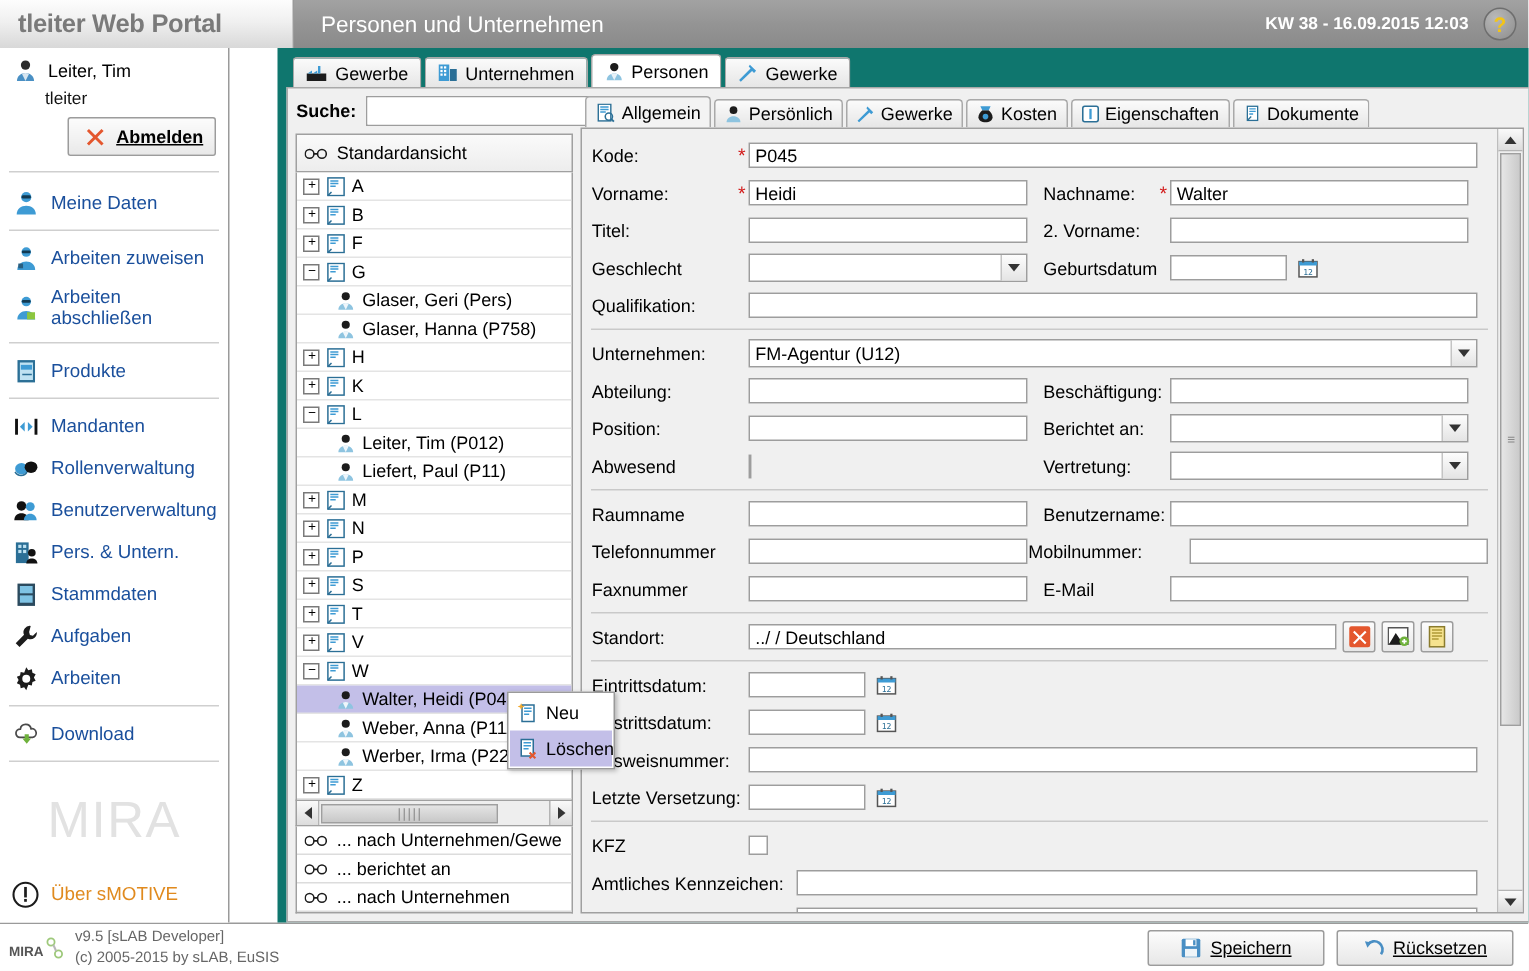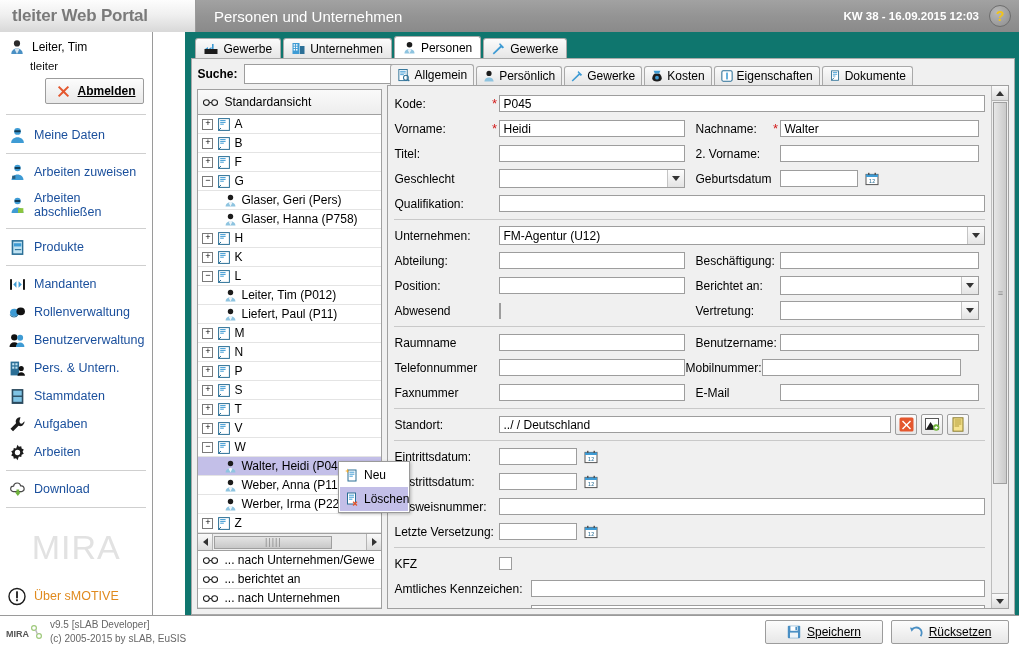--- a/index.html
+++ b/index.html
@@ -977,21 +977,21 @@
               <div class="frow">
                 <span class="flabel" style="width:105px">Raumname</span>
                 <input class="inp" style="width: 186px;" value="">
                 <span class="flabel" style="width:95px;padding-left:10px">Benutzername:</span>
                 <input class="inp" style="width: 199px;" value="">
               </div>
 
               <div class="frow">
                 <span class="flabel" style="width:105px">Telefonnummer</span>
                 <input class="inp" style="width: 186px;" value="">
-                <span class="flabel" style="width:77px;">Mobilnummer:</span>
+                <span class="flabel" style="width:108px;">Mobilnummer:</span>
                 <input class="inp" style="width: 199px;" value="">
               </div>
 
               <div class="frow">
                 <span class="flabel" style="width:105px">Faxnummer</span>
                 <input class="inp" style="width: 186px;" value="">
                 <span class="flabel" style="width:95px;padding-left:10px">E-Mail</span>
                 <input class="inp" style="width: 199px;" value="">
               </div>
 

